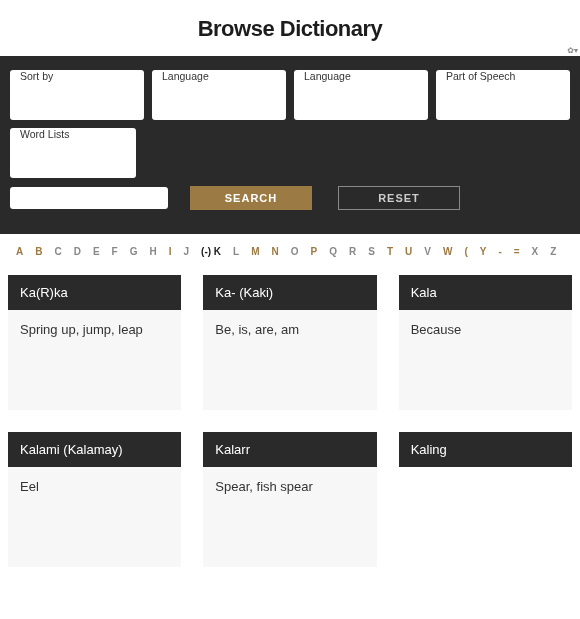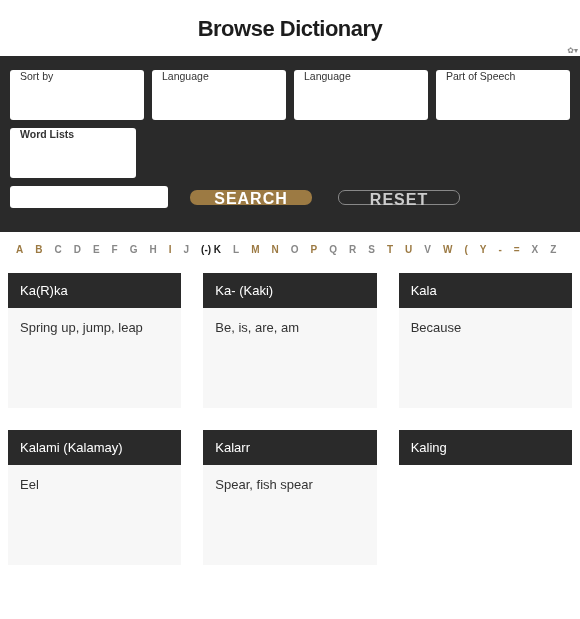--- a/index.html
+++ b/index.html
@@ -30,35 +30,35 @@
     flex: 1;
     background: #fff;
     border: none;
     border-radius: 3px;
     height: 50px;
     padding: 0 10px;
     font-size: 10.5px;
     color: #333;
     cursor: pointer;
   }
-  .filter-select.small { flex: 0 0 126px; font-weight: bold; }
+  .filter-select.small { flex: 0 0 126px; }
   .text-input {
     flex: 0 0 126px;
     background: #fff;
     border: none;
     border-radius: 3px;
     height: 22px;
     padding: 0 8px;
     font-size: 11px;
   }
   .btn {
     flex: 0 0 122px;
-    height: 15px;
-    border-radius: 7px;
-    font-size: 16px;
+    height: 24px;
+    border-radius: 0;
+    font-size: 11px;
     font-weight: 700;
     letter-spacing: 1px;
     cursor: pointer;
     border: none;
     text-transform: uppercase;
   }
   .btn-search {
     background: #9c7a43;
     color: #fff;
     margin-left: 14px;

